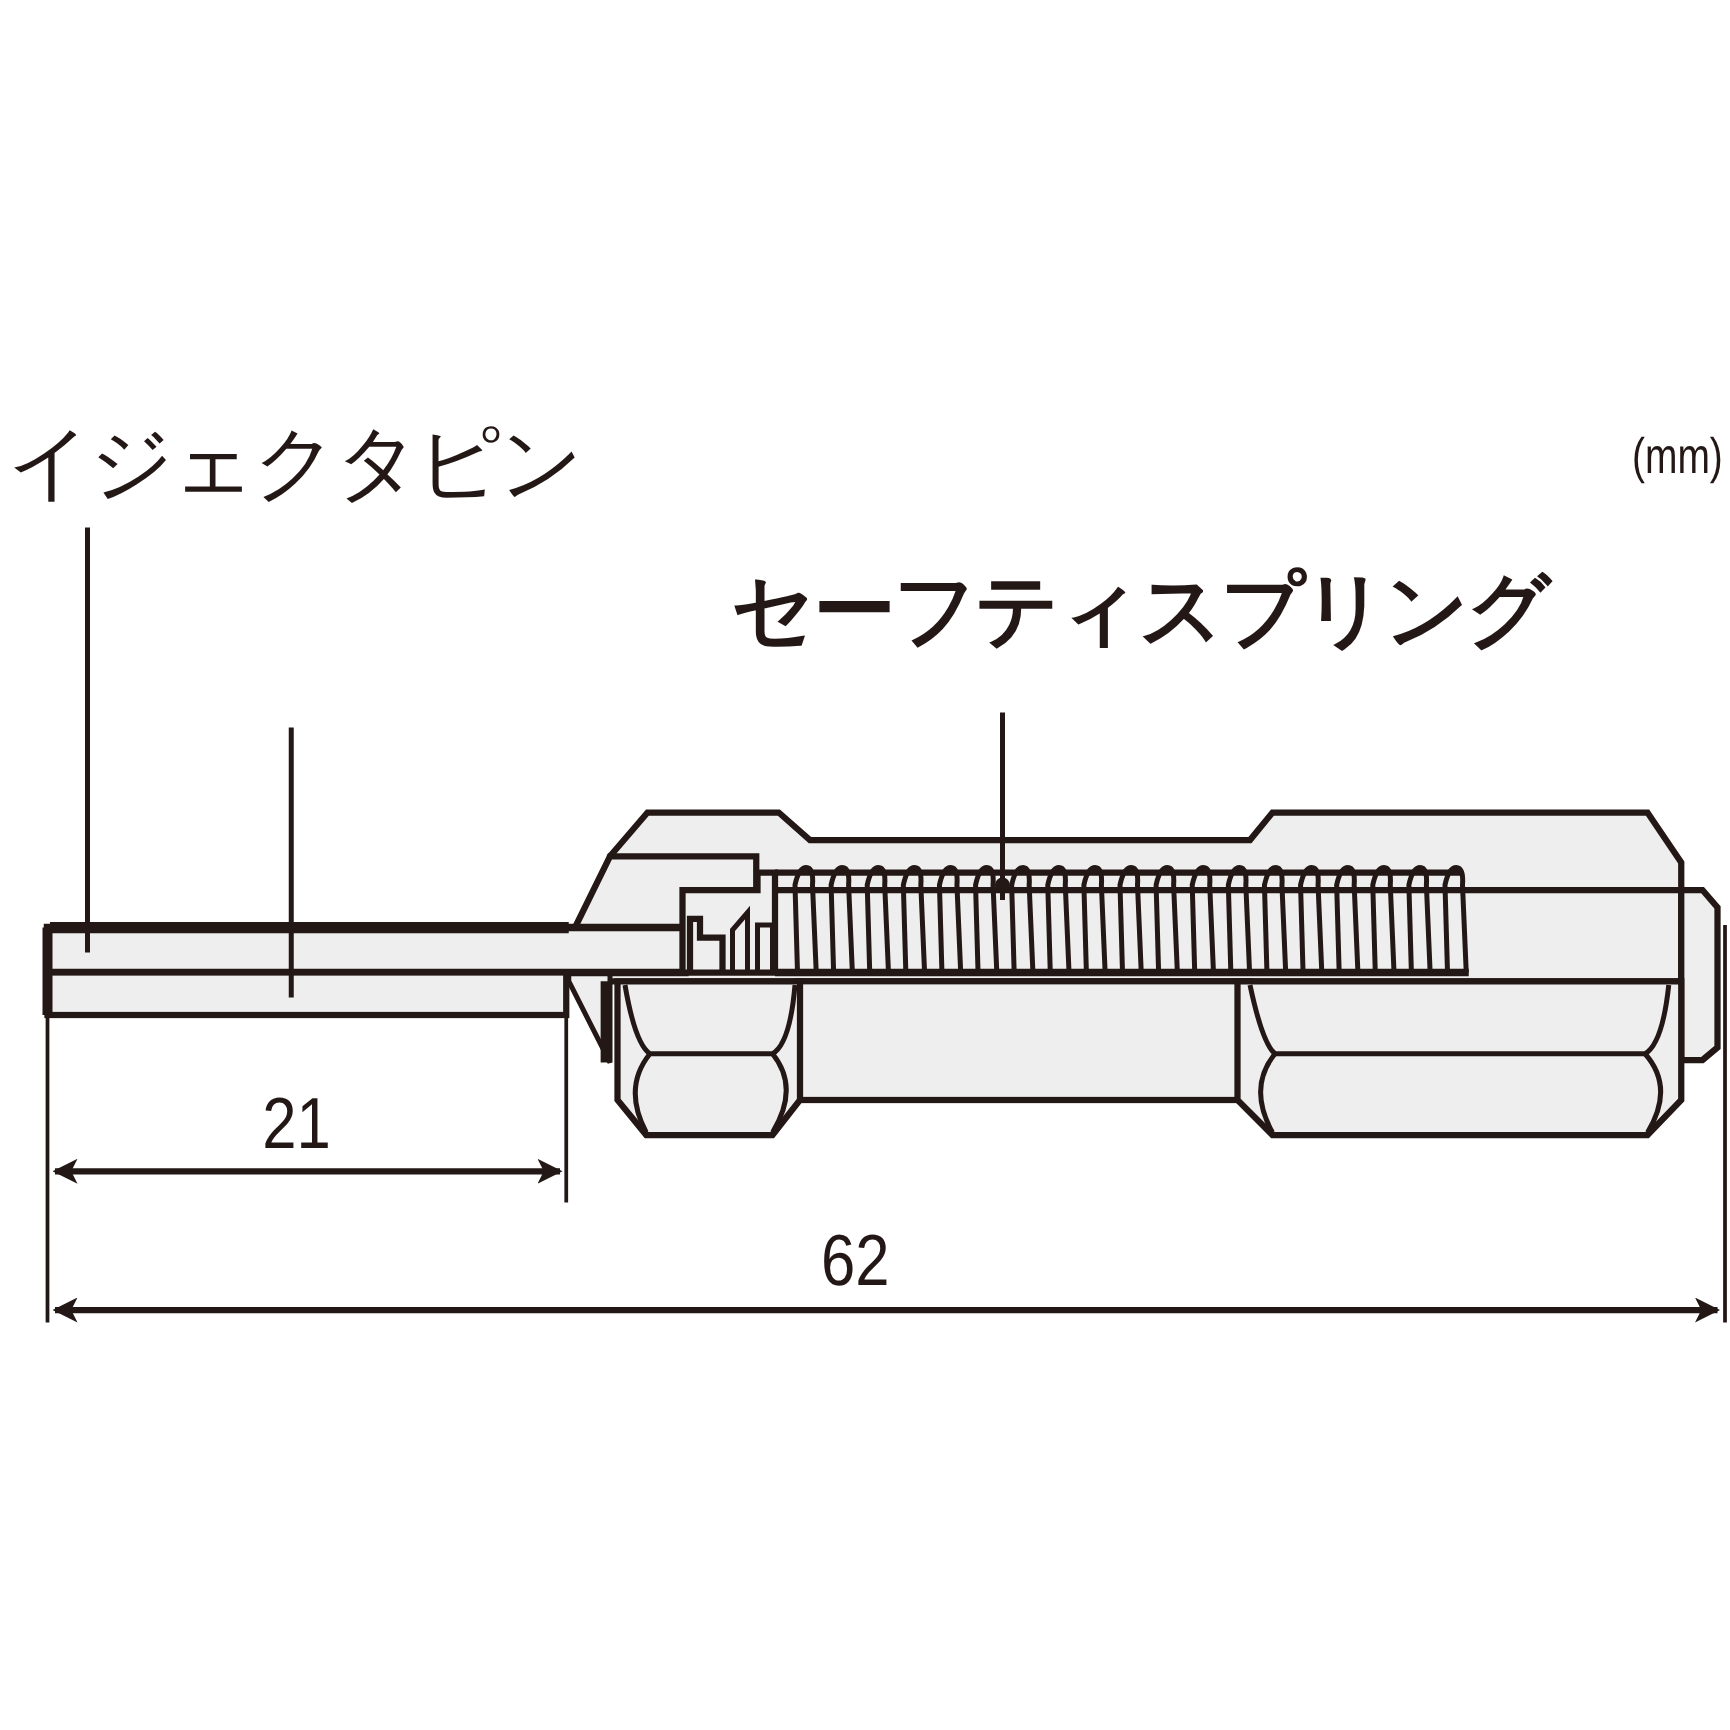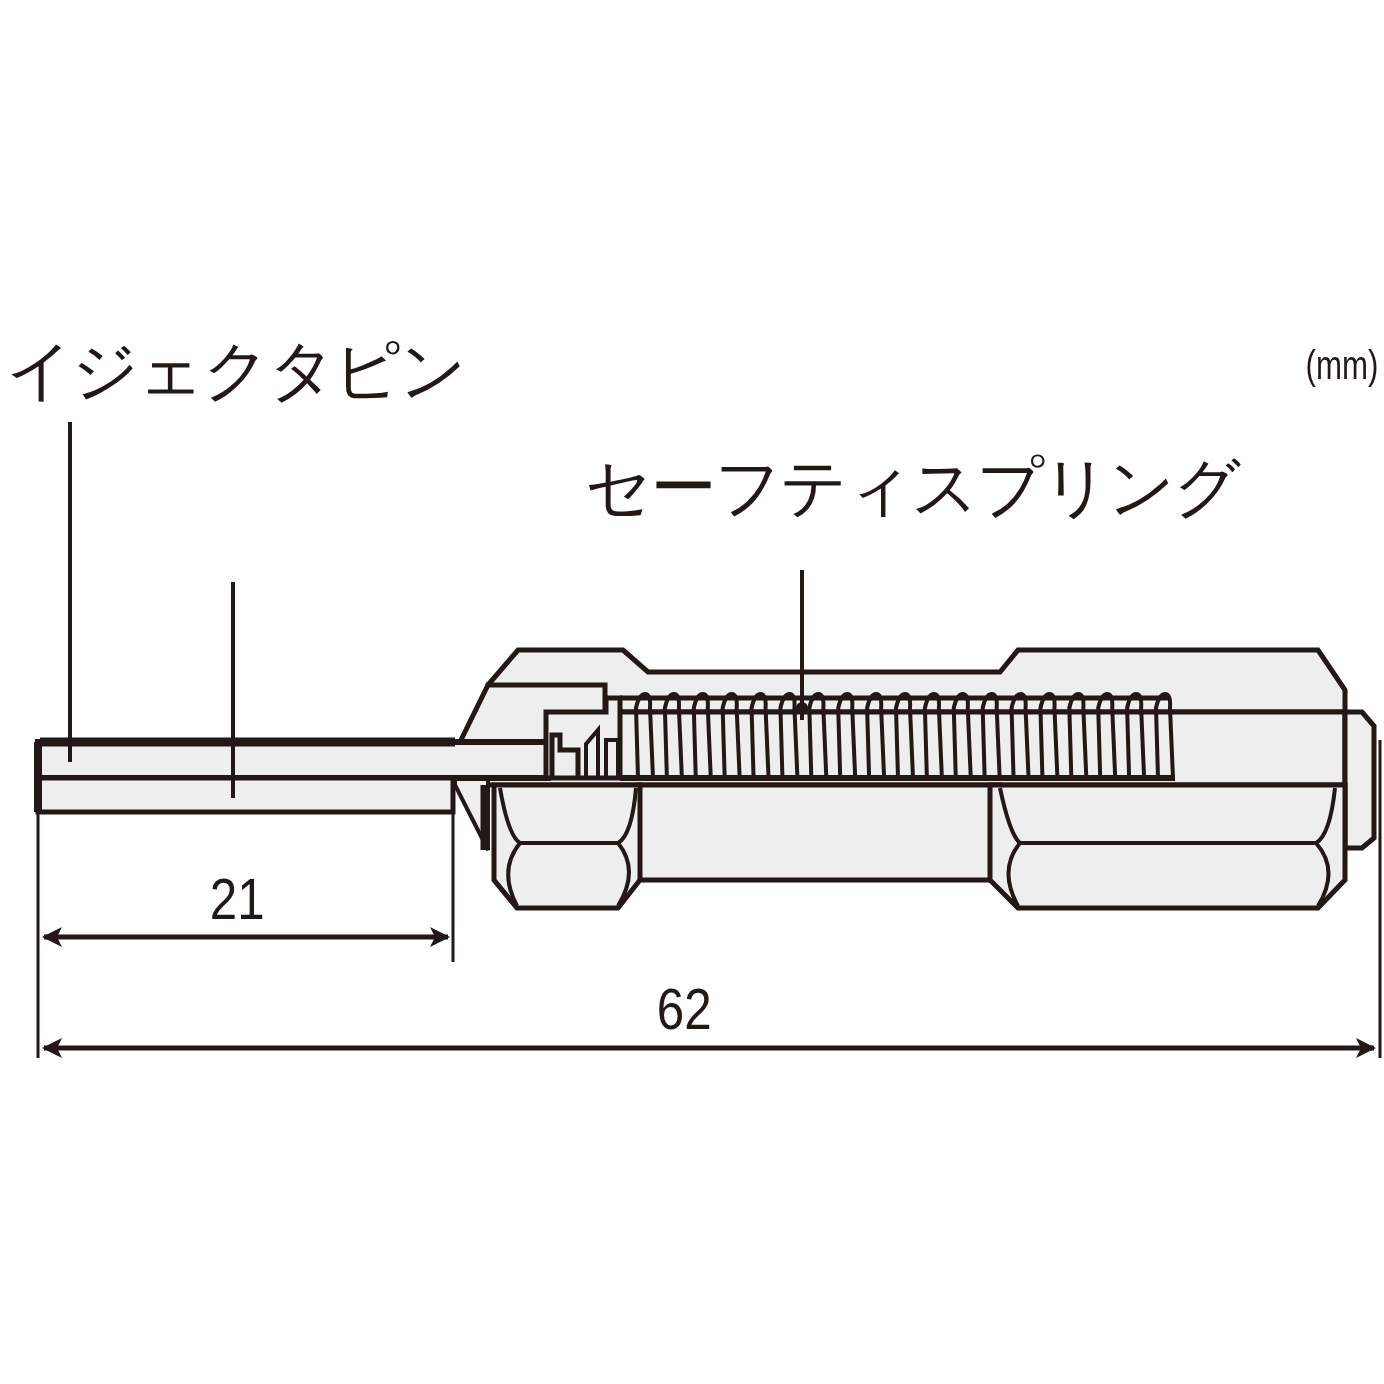--- a/index.html
+++ b/index.html
@@ -92,17 +92,17 @@
     <g stroke="#231815" stroke-width="3">
       <line x1="38" y1="812" x2="38" y2="1058"></line>
       <line x1="453" y1="812" x2="453" y2="962"></line>
       <line x1="1380" y1="740" x2="1380" y2="1058"></line>
       <line x1="44" y1="937" x2="448" y2="937" stroke-width="5" marker-start="url(#arr)" marker-end="url(#arr)"></line>
       <line x1="44" y1="1048" x2="1374" y2="1048" stroke-width="5" marker-start="url(#arr)" marker-end="url(#arr)"></line>
     </g>
   </svg>
 
   <div class="lbl lbl-jp" style="left:6px; top:338px;">イジェクタピン</div>
-  <div class="lbl lbl-jp" style="left:585px; top:455px;">セーフティスプリング</div>
+  <div class="lbl lbl-jp" style="left:585px; top:455px;font-weight:bold;">セーフティスプリング</div>
   <div class="lbl lbl-unit" style="right:6px; top:345px;">(mm)</div>
   <div class="lbl lbl-dim" style="left:205px; top:870px;">21</div>
   <div class="lbl lbl-dim" style="left:652px; top:980px;">62</div>
 </div>
 
 </body></html>

